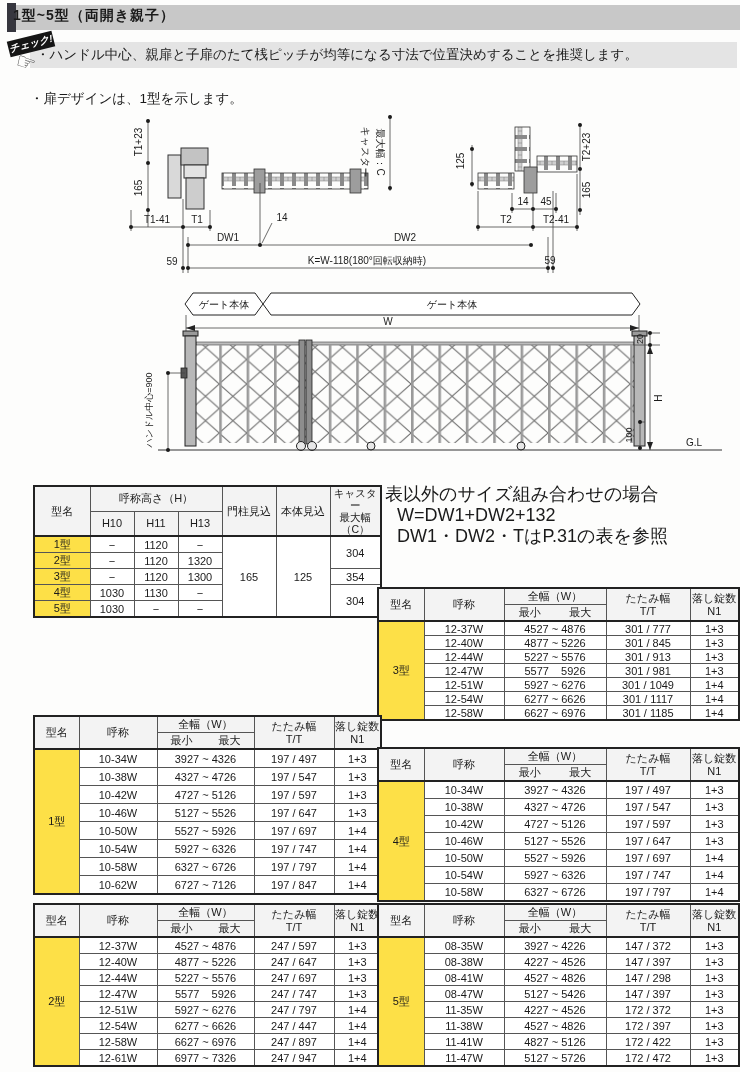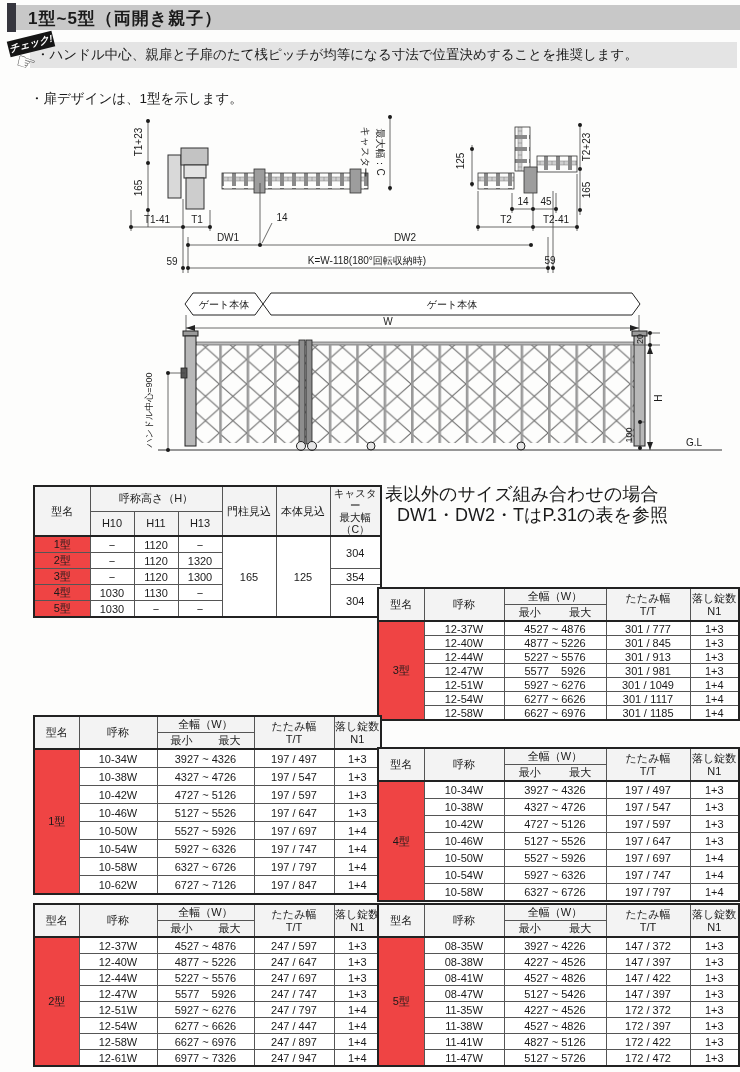--- a/index.html
+++ b/index.html
@@ -1,41 +1,41 @@
 <!DOCTYPE html>
 <html><head>
 <meta charset="utf-8">
 <style>
   html,body{margin:0;padding:0;background:#fff;}
   #page{position:relative;width:740px;height:1072px;background:#fdfdfc;overflow:hidden;
         font-family:"Liberation Sans","DejaVu Sans",sans-serif;color:#1a1a1a;}
   
   .title-accent{position:absolute;left:7px;top:3px;width:9px;height:29px;background:#36363e;}
   .title-bar{position:absolute;left:16px;top:5px;width:724px;height:25px;background:#c8c8c8;}
-  .title-text{position:absolute;left:28px;top:7px;font-size:17px;font-weight:bold;letter-spacing:1px;}
+  .title-text{position:absolute;left:13px;top:7px;font-size:14px;font-weight:bold;letter-spacing:1px;}
   
   .check-badge{position:absolute;left:8px;top:36px;width:46px;height:16px;background:#151515;color:#fff;
                font-size:10px;font-weight:bold;font-style:italic;text-align:center;line-height:16px;
                transform:rotate(-14deg);}
   .check-hand{position:absolute;left:16px;top:50px;font-size:22px;color:#333;transform:rotate(18deg);}
   .check-box{position:absolute;left:30px;top:42px;width:707px;height:26px;background:#e4e4e4;
              font-size:13.5px;line-height:26px;padding-left:6px;box-sizing:border-box;white-space:nowrap;}
   .design-note{position:absolute;left:30px;top:90px;font-size:13.5px;}
   
   svg{position:absolute;}
   svg text{font-family:"Liberation Sans","DejaVu Sans",sans-serif;fill:#1c1c1c;}
   .dim{font-size:10px;}
   .dimS{font-size:9px;}
   
   table{border-collapse:collapse;table-layout:fixed;position:absolute;background:#fff;
         border:2px solid #222;font-size:11px;}
   th,td{border:1px solid #555;text-align:center;padding:0;overflow:hidden;}
   thead{border-bottom:2px solid #222;}
   th{font-weight:normal;background:#f3f3f3;}
-  td.model{background:#ef4444;}
+  td.model{background:#fde047;}
   .pre{white-space:pre-line;line-height:1.15;}
   .mm{display:flex;}
   .mm span{flex:1;text-align:center;}
   .size th{height:17px;margin-top:44px;}
   .size td{height:15px;}
   .size .cast{font-size:10.5px;}
   .spec thead th{height:14px;}
   .spec td{white-space:pre;}
   .t1 tbody td{height:17px;}
   .t2 tbody td{height:15px;}
@@ -297,20 +297,21 @@
         <td class="model">5型</td>
         <td>1030</td>
         <td>−</td>
         <td>−</td>
       </tr>
     </tbody>
   </table>
 
   <div class="note-block">
     <div>表以外のサイズ組み合わせの場合</div>
+    <div>W=DW1+DW2+132</div>
     <div>DW1・DW2・TはP.31の表を参照</div>
   </div>
 
   <table class="spec t3" style="left:377px;top:587px;width:361px;">
     <colgroup>
         <col style="width:46px">
         <col style="width:80px">
         <col style="width:102px">
         <col style="width:84px">
         <col style="width:49px">
@@ -652,21 +653,21 @@
         </tr>
         <tr>
           <td class="c-name">08-38W</td>
           <td class="c-width">4227 ~ 4526</td>
           <td class="c-fold">147 / 397</td>
           <td class="c-locks">1+3</td>
         </tr>
         <tr>
           <td class="c-name">08-41W</td>
           <td class="c-width">4527 ~ 4826</td>
-          <td class="c-fold">147 / 422</td>
+          <td class="c-fold">147 / 298</td>
           <td class="c-locks">1+3</td>
         </tr>
         <tr>
           <td class="c-name">08-47W</td>
           <td class="c-width">5127 ~ 5426</td>
           <td class="c-fold">147 / 397</td>
           <td class="c-locks">1+3</td>
         </tr>
         <tr>
           <td class="c-name">11-35W</td>

